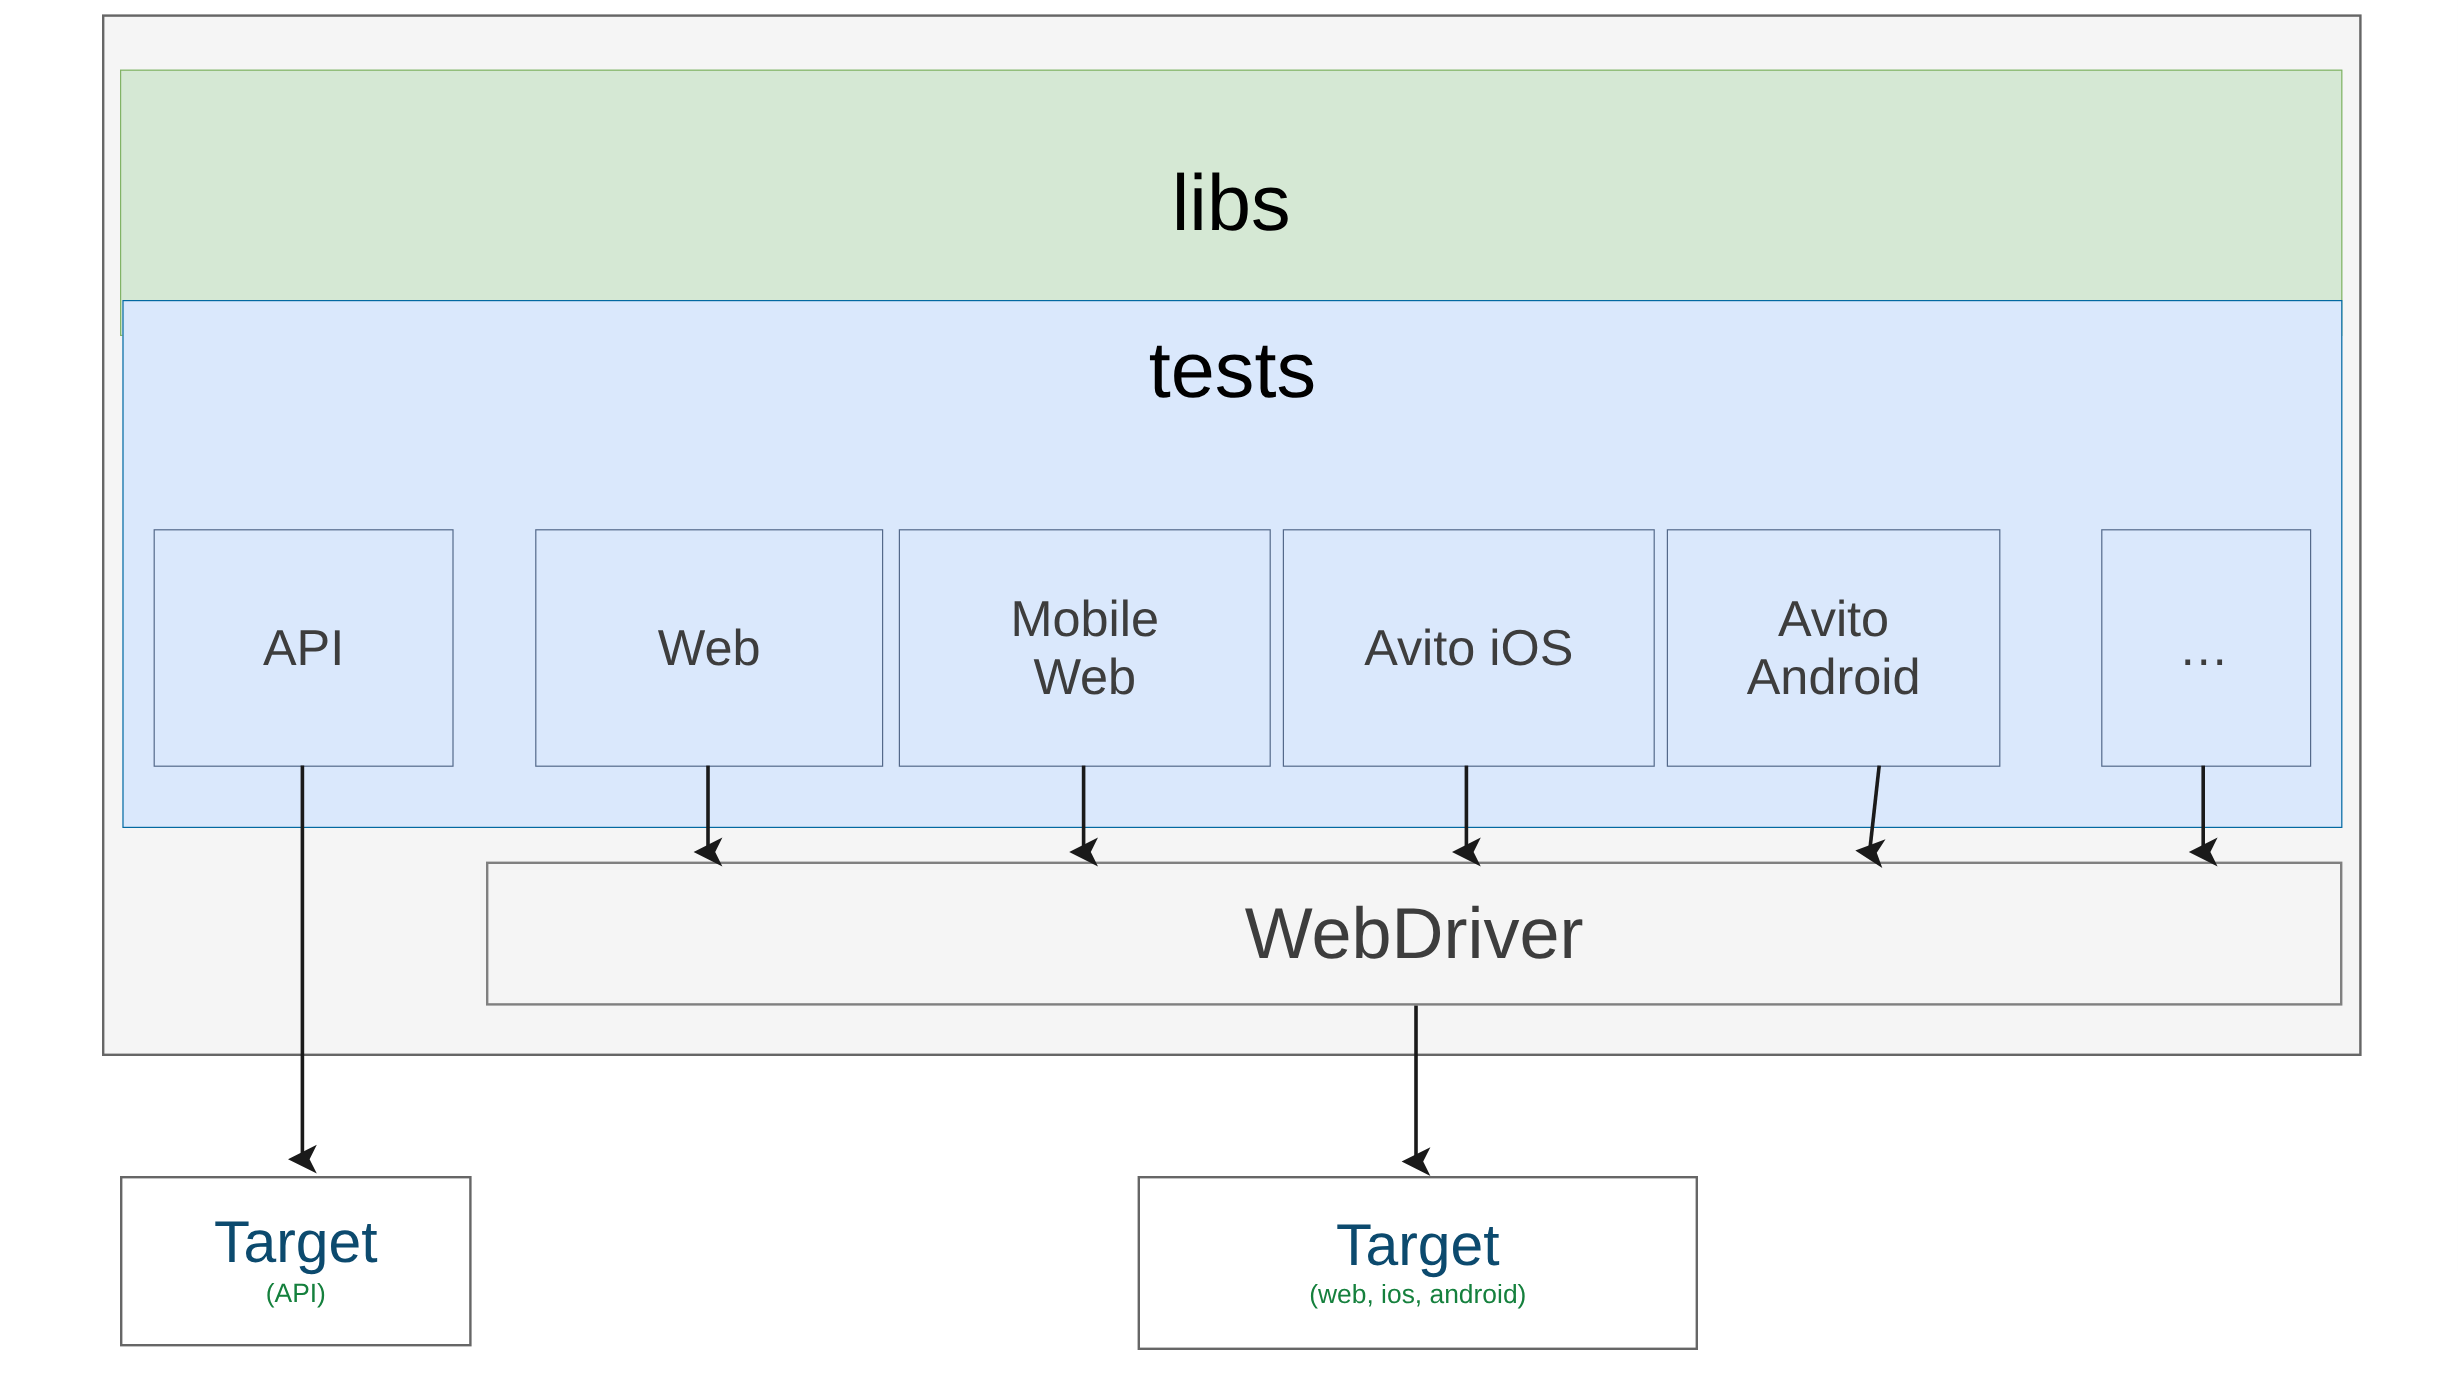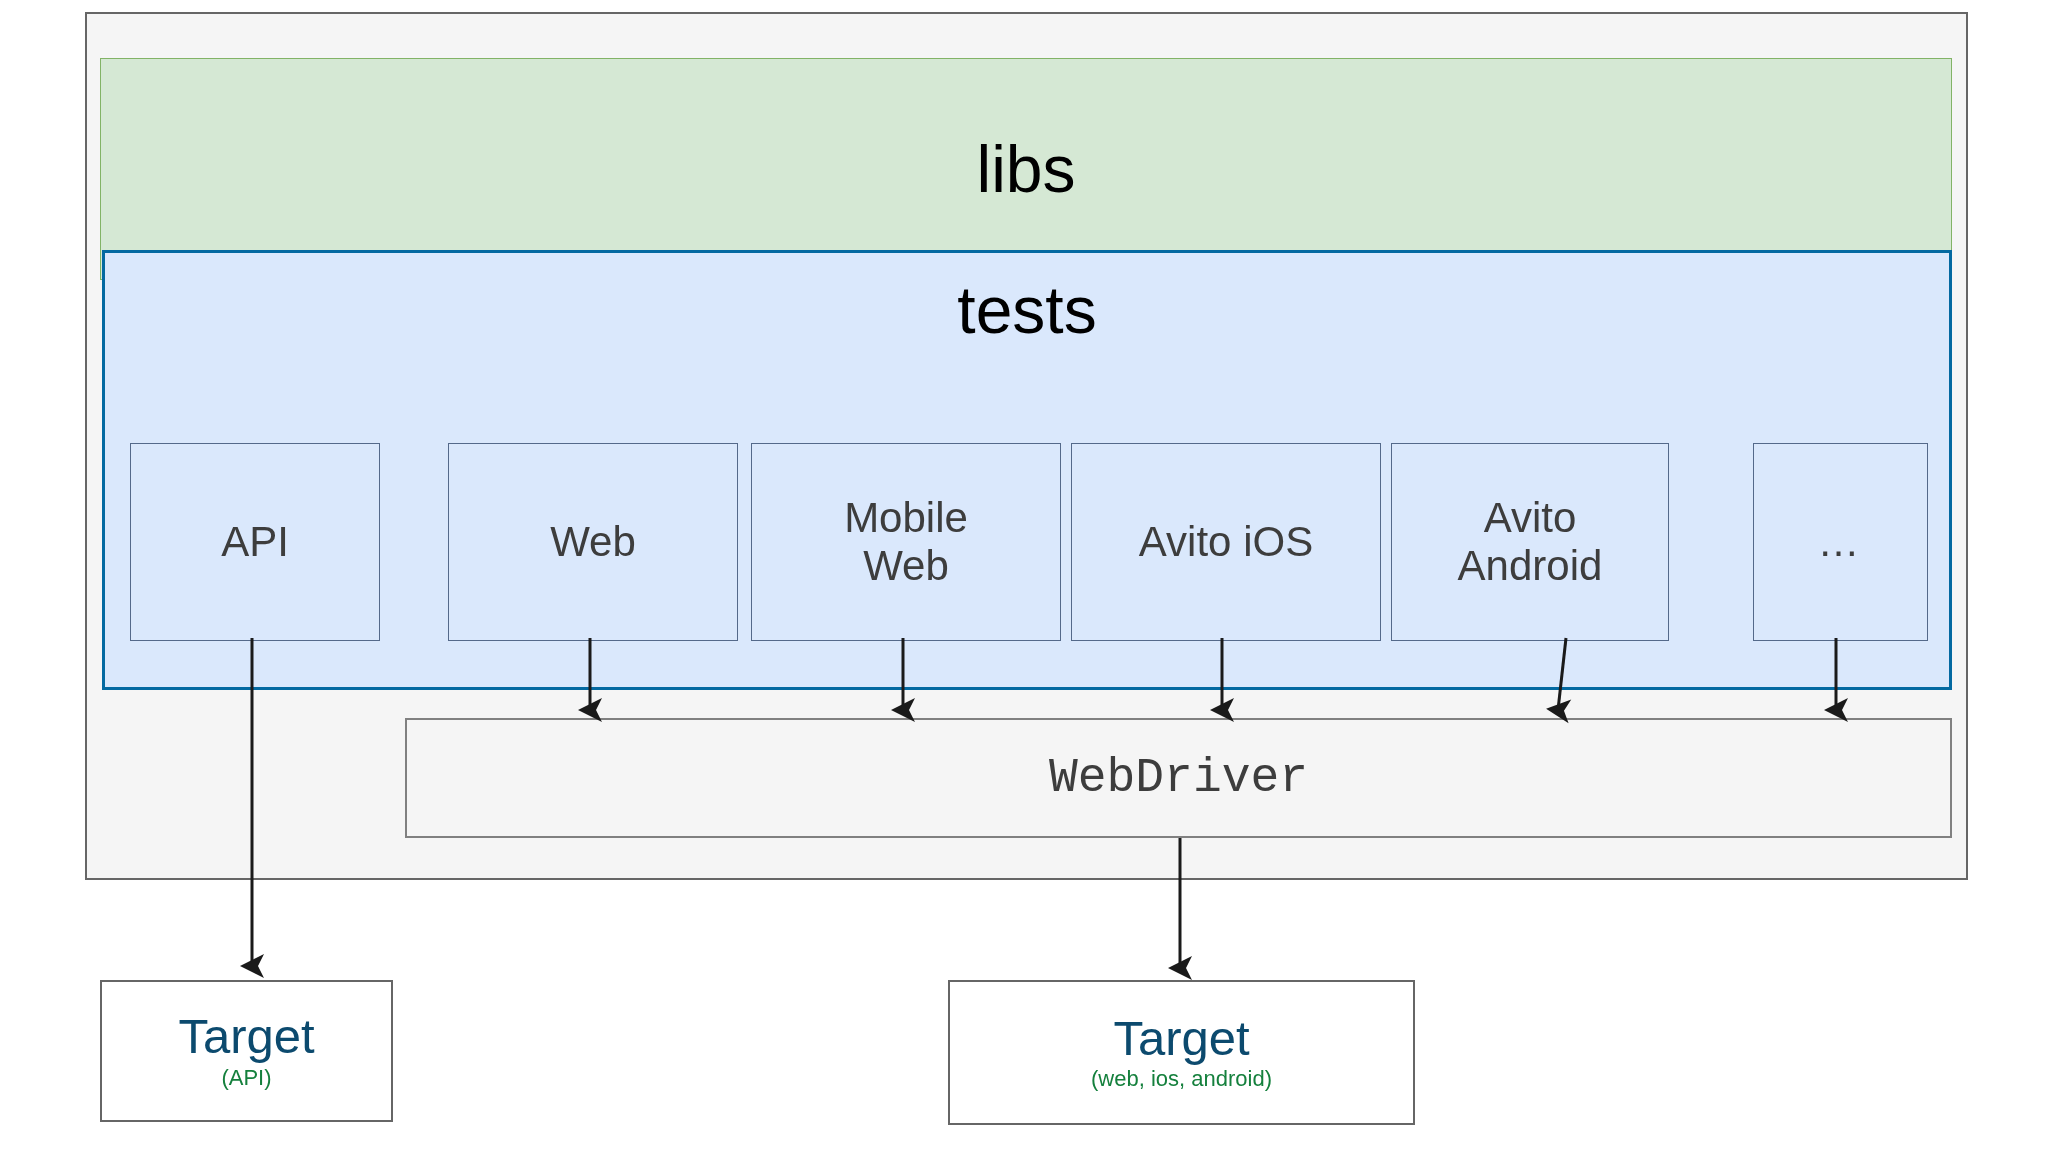--- a/index.html
+++ b/index.html
@@ -18,21 +18,21 @@
   .libs-band{
     position:absolute;left:100px;top:38px;width:1852px;height:222px;
     background:#d5e8d4;border:1px solid #82b366;box-sizing:border-box;
     display:flex;align-items:center;justify-content:center;margin-top:20px;
   }
   .libs-label{font-size:66px;color:#000000;line-height:1;}
 
   
   .tests-band{
     position:absolute;left:102px;top:250px;width:1850px;height:440px;
-    background:#dae8fc;border:3px solid #0369a1;box-sizing:border-box;
+    background:#dae8fc;border:1px solid #0369a1;box-sizing:border-box;
   }
   .tests-label{
     position:absolute;left:0;top:24px;width:100%;text-align:center;
     font-size:66px;color:#000000;line-height:1;
   }
 
   
   .test-box{
     position:absolute;top:190px;height:198px;
     background:#dae8fc;border:1px solid #54698a;box-sizing:border-box;
@@ -46,21 +46,21 @@
   .tb-android {left:1286px;width:278px;}
   .tb-more    {left:1648px;width:175px;}
   .tb-more .lbl{letter-spacing:4px;font-size:42px;}
 
   
   .webdriver-box{
     position:absolute;left:405px;top:718px;width:1547px;height:120px;
     background:#f5f5f5;border:2px solid #808080;box-sizing:border-box;
     display:flex;align-items:center;justify-content:center;
   }
-  .webdriver-label{font-size:48px;color:#3d3d3d;line-height:1;font-family:Liberation Mono, monospace;}
+  .webdriver-label{font-size:60px;color:#3d3d3d;line-height:1;}
 
   
   .target-box{
     position:absolute;background:#ffffff;border:2px solid #666666;
     box-sizing:border-box;display:flex;flex-direction:column;
     align-items:center;justify-content:center;
   }
   .target-api{left:100px;top:980px;width:293px;height:142px;}
   .target-wia{left:948px;top:980px;width:467px;height:145px;}
   .target-title{font-size:49px;color:#0c4a6e;line-height:1.05;}

